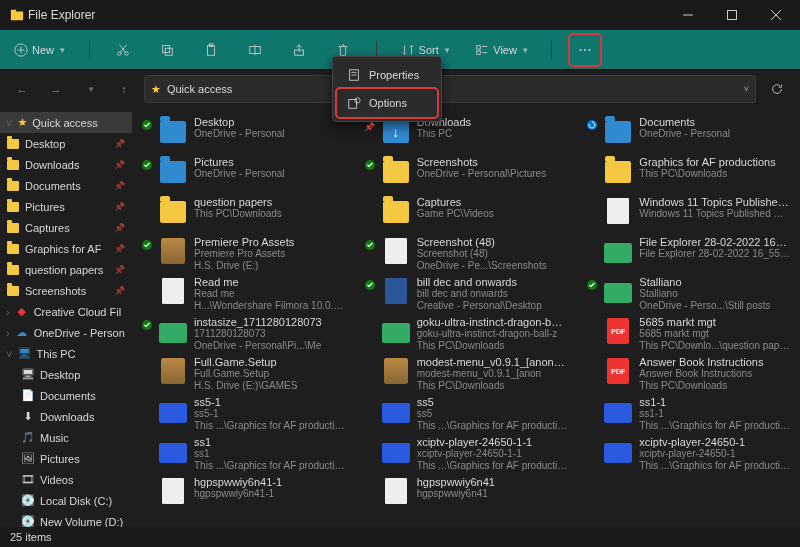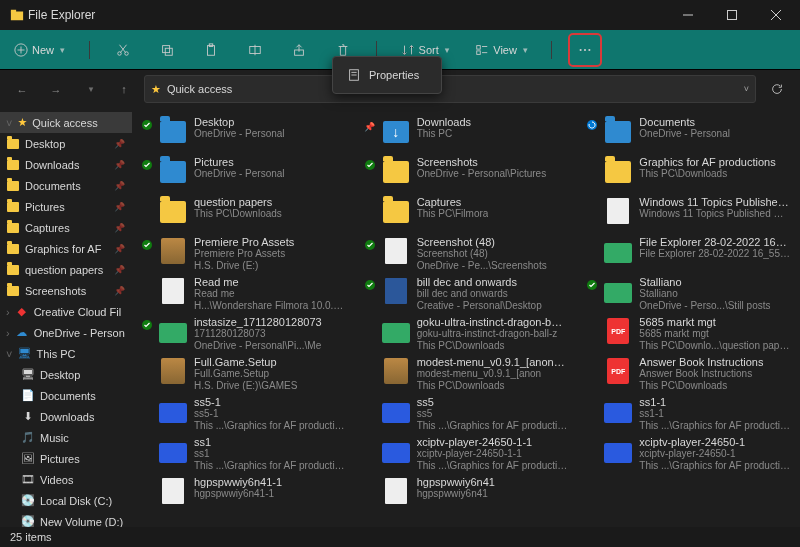--- a/index.html
+++ b/index.html
@@ -378,21 +378,21 @@
             <div class="l2">This PC\Downloads</div>
           </div>
         </div>
         <div class="item">
           <div class="badge"></div>
           <div class="thumb">
             <div class="fbox"></div>
           </div>
           <div class="meta">
             <div class="l1">Captures</div>
-            <div class="l2">This PC\Filmora</div>
+            <div class="l2">Game PC\Videos</div>
           </div>
         </div>
         <div class="item">
           <div class="badge"></div>
           <div class="thumb">
             <div class="docbox"></div>
           </div>
           <div class="meta">
             <div class="l1">Windows 11 Topics Published Edited</div>
             <div class="l2">Windows 11 Topics Published Edit...</div>
@@ -640,13 +640,20 @@
 
 <div class="menu">
   <div class="mrow">
     <svg width="14" height="14" viewBox="0 0 16 16" stroke="#ccc" fill="none">
         <rect x="3" y="2" width="10" height="12"></rect>
         <line x1="5" y1="5" x2="11" y2="5"></line>
         <line x1="5" y1="8" x2="11" y2="8"></line>
       </svg>
     <span>Properties</span>
   </div>
+  <div class="mrow hl">
+    <svg width="14" height="14" viewBox="0 0 16 16" stroke="#ccc" fill="none">
+        <rect x="2" y="4" width="9" height="10"></rect>
+        <circle cx="12" cy="5" r="3"></circle>
+      </svg>
+    <span>Options</span>
+  </div>
 </div>
 
 </body></html>

